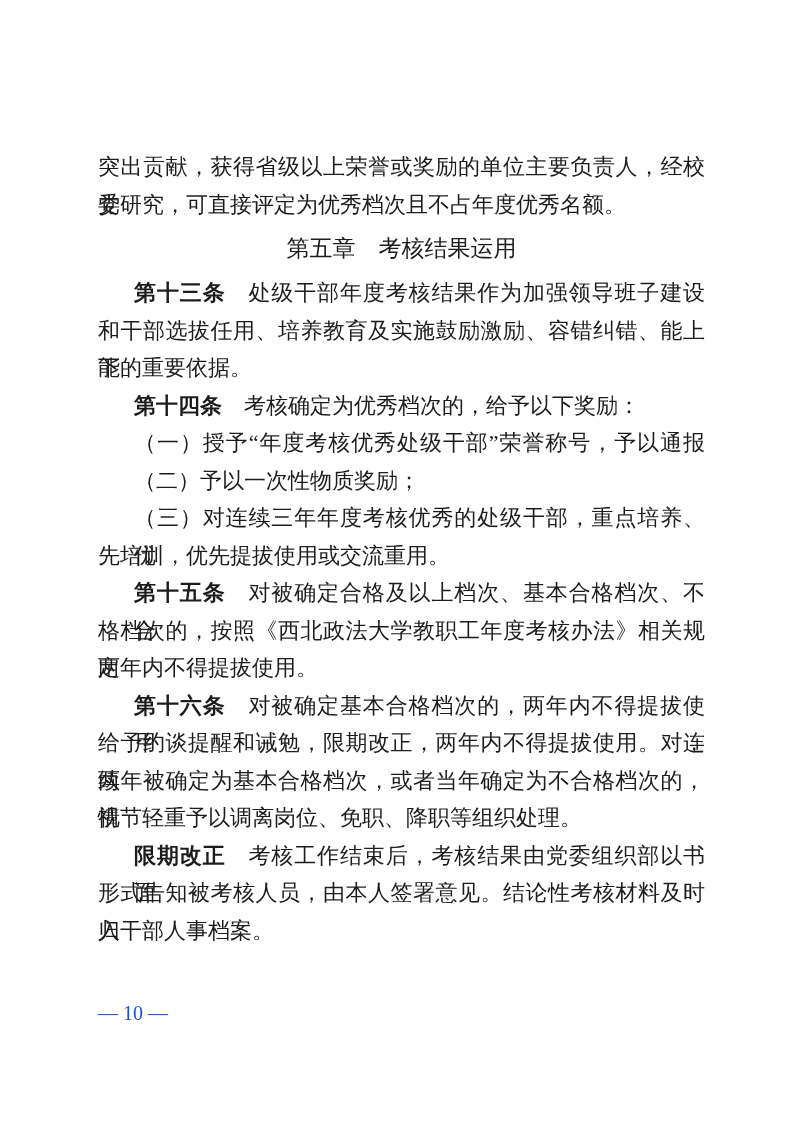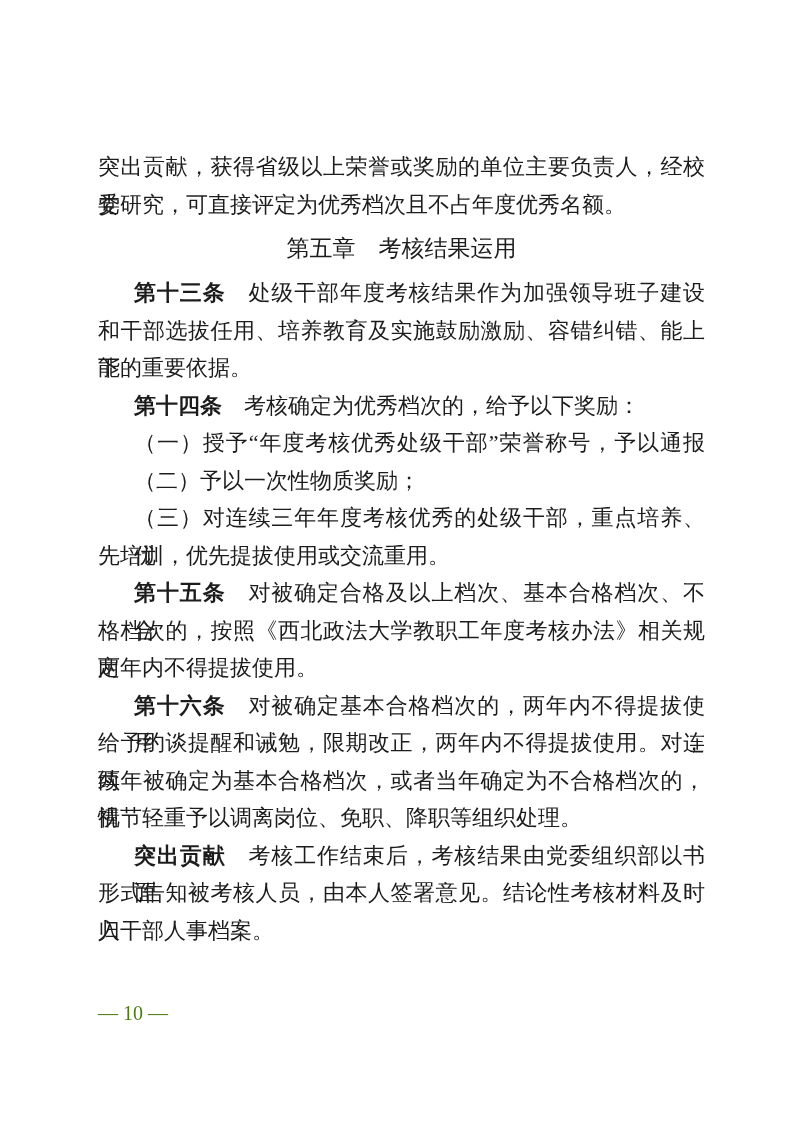--- a/index.html
+++ b/index.html
@@ -51,21 +51,21 @@
     font-family: "Liberation Sans", sans-serif;
     font-weight: 400;
     font-size: 23px;
   }
   .page-number {
     position: absolute;
     left: 98px;
     top: 1000px;
     font-size: 20px;
     line-height: 26px;
-    color: #4d7c0f;
+    color: #1d4ed8;
     font-family: "Liberation Serif", serif;
   }
 </style>
 </head>
 <body>
 
 <div class="page">
   <div class="content">
 
     <div class="line j"><span>突出贡献，获得省级以上荣誉或奖励的单位主要负责人，经校党</span></div>
@@ -88,20 +88,20 @@
 
     <div class="line j indent"><span class="b">第十五条</span><span>　对被确定合格及以上档次、基本合格档次、不合</span></div>
     <div class="line j"><span>格档次的，按照《西北政法大学教职工年度考核办法》相关规定</span></div>
     <div class="line"><span>两年内不得提拔使用。</span></div>
 
     <div class="line j indent"><span class="b">第十六条</span><span>　对被确定基本合格档次的，两年内不得提拔使用，</span></div>
     <div class="line j"><span>给予约谈提醒和诫勉，限期改正，两年内不得提拔使用。对连续</span></div>
     <div class="line j"><span>两年被确定为基本合格档次，或者当年确定为不合格档次的，视</span></div>
     <div class="line"><span>情节轻重予以调离岗位、免职、降职等组织处理。</span></div>
 
-    <div class="line j indent"><span class="b">突出贡献</span><span>　考核工作结束后，考核结果由党委组织部以书面</span></div>
+    <div class="line j indent"><span class="b">限期改正</span><span>　考核工作结束后，考核结果由党委组织部以书面</span></div>
     <div class="line j"><span>形式告知被考核人员，由本人签署意见。结论性考核材料及时归</span></div>
     <div class="line"><span>入干部人事档案。</span></div>
 
   </div>
 
   <div class="page-number">— 10 —</div>
 </div>
 
 </body></html>

